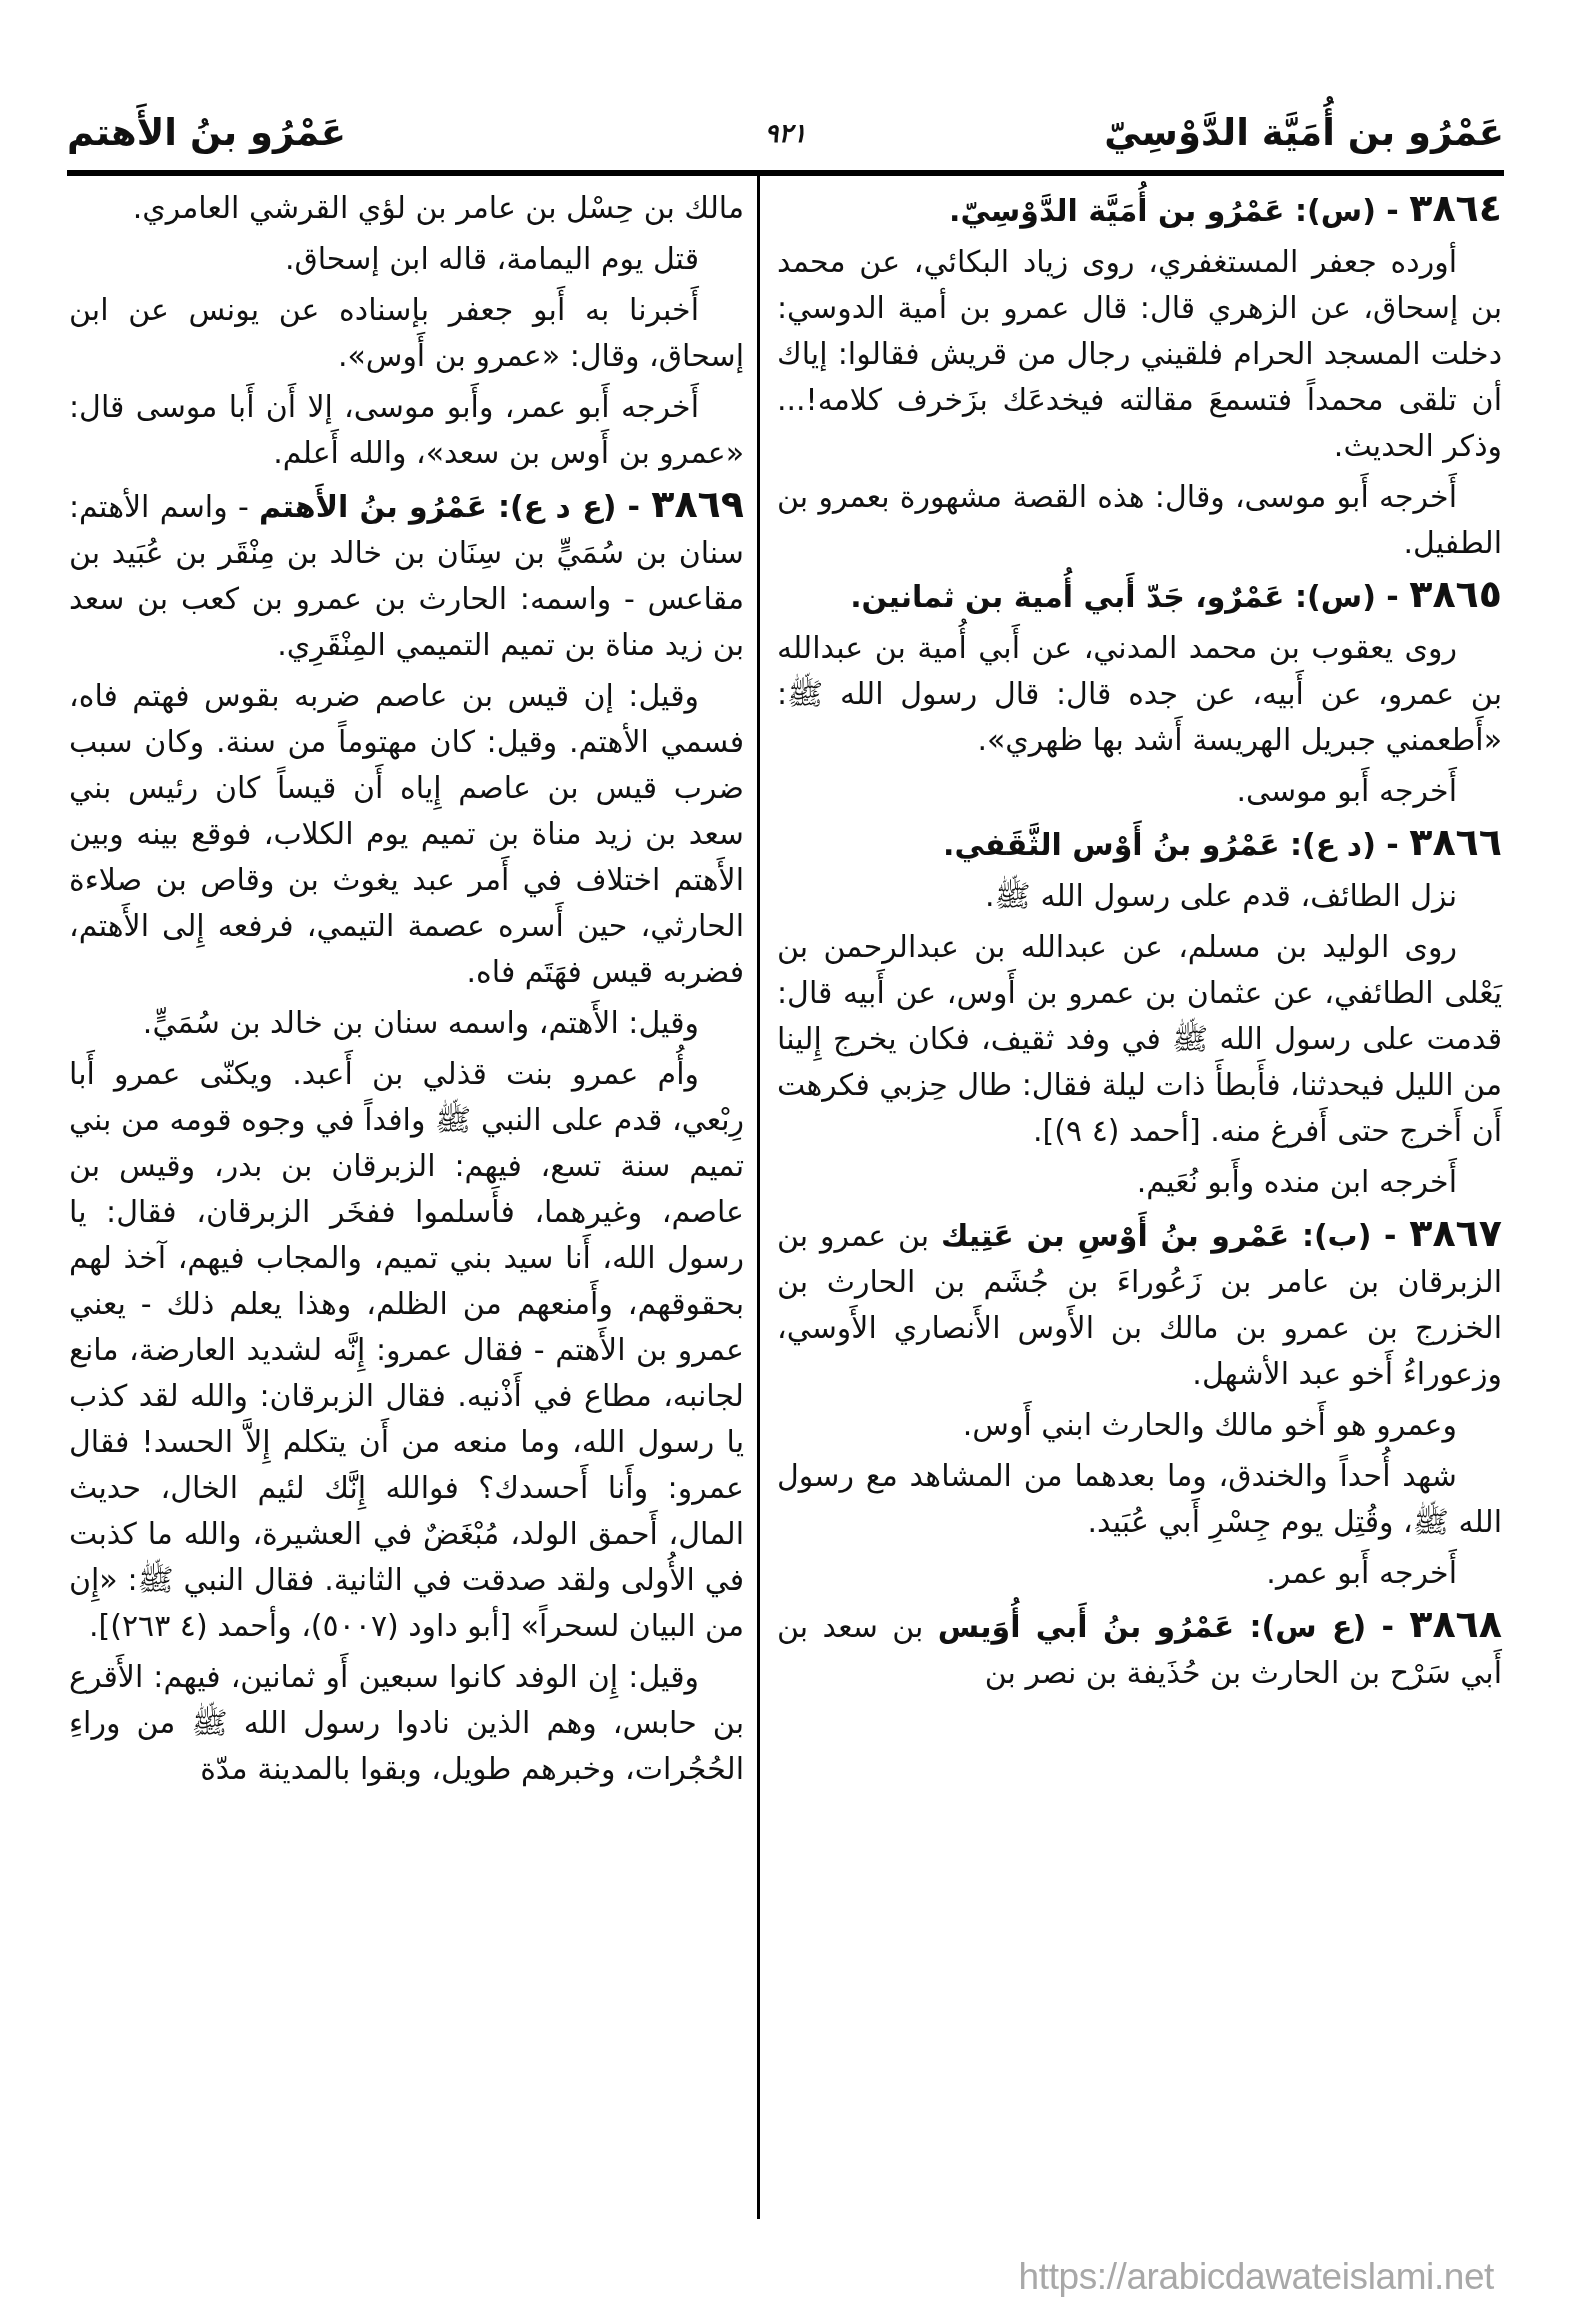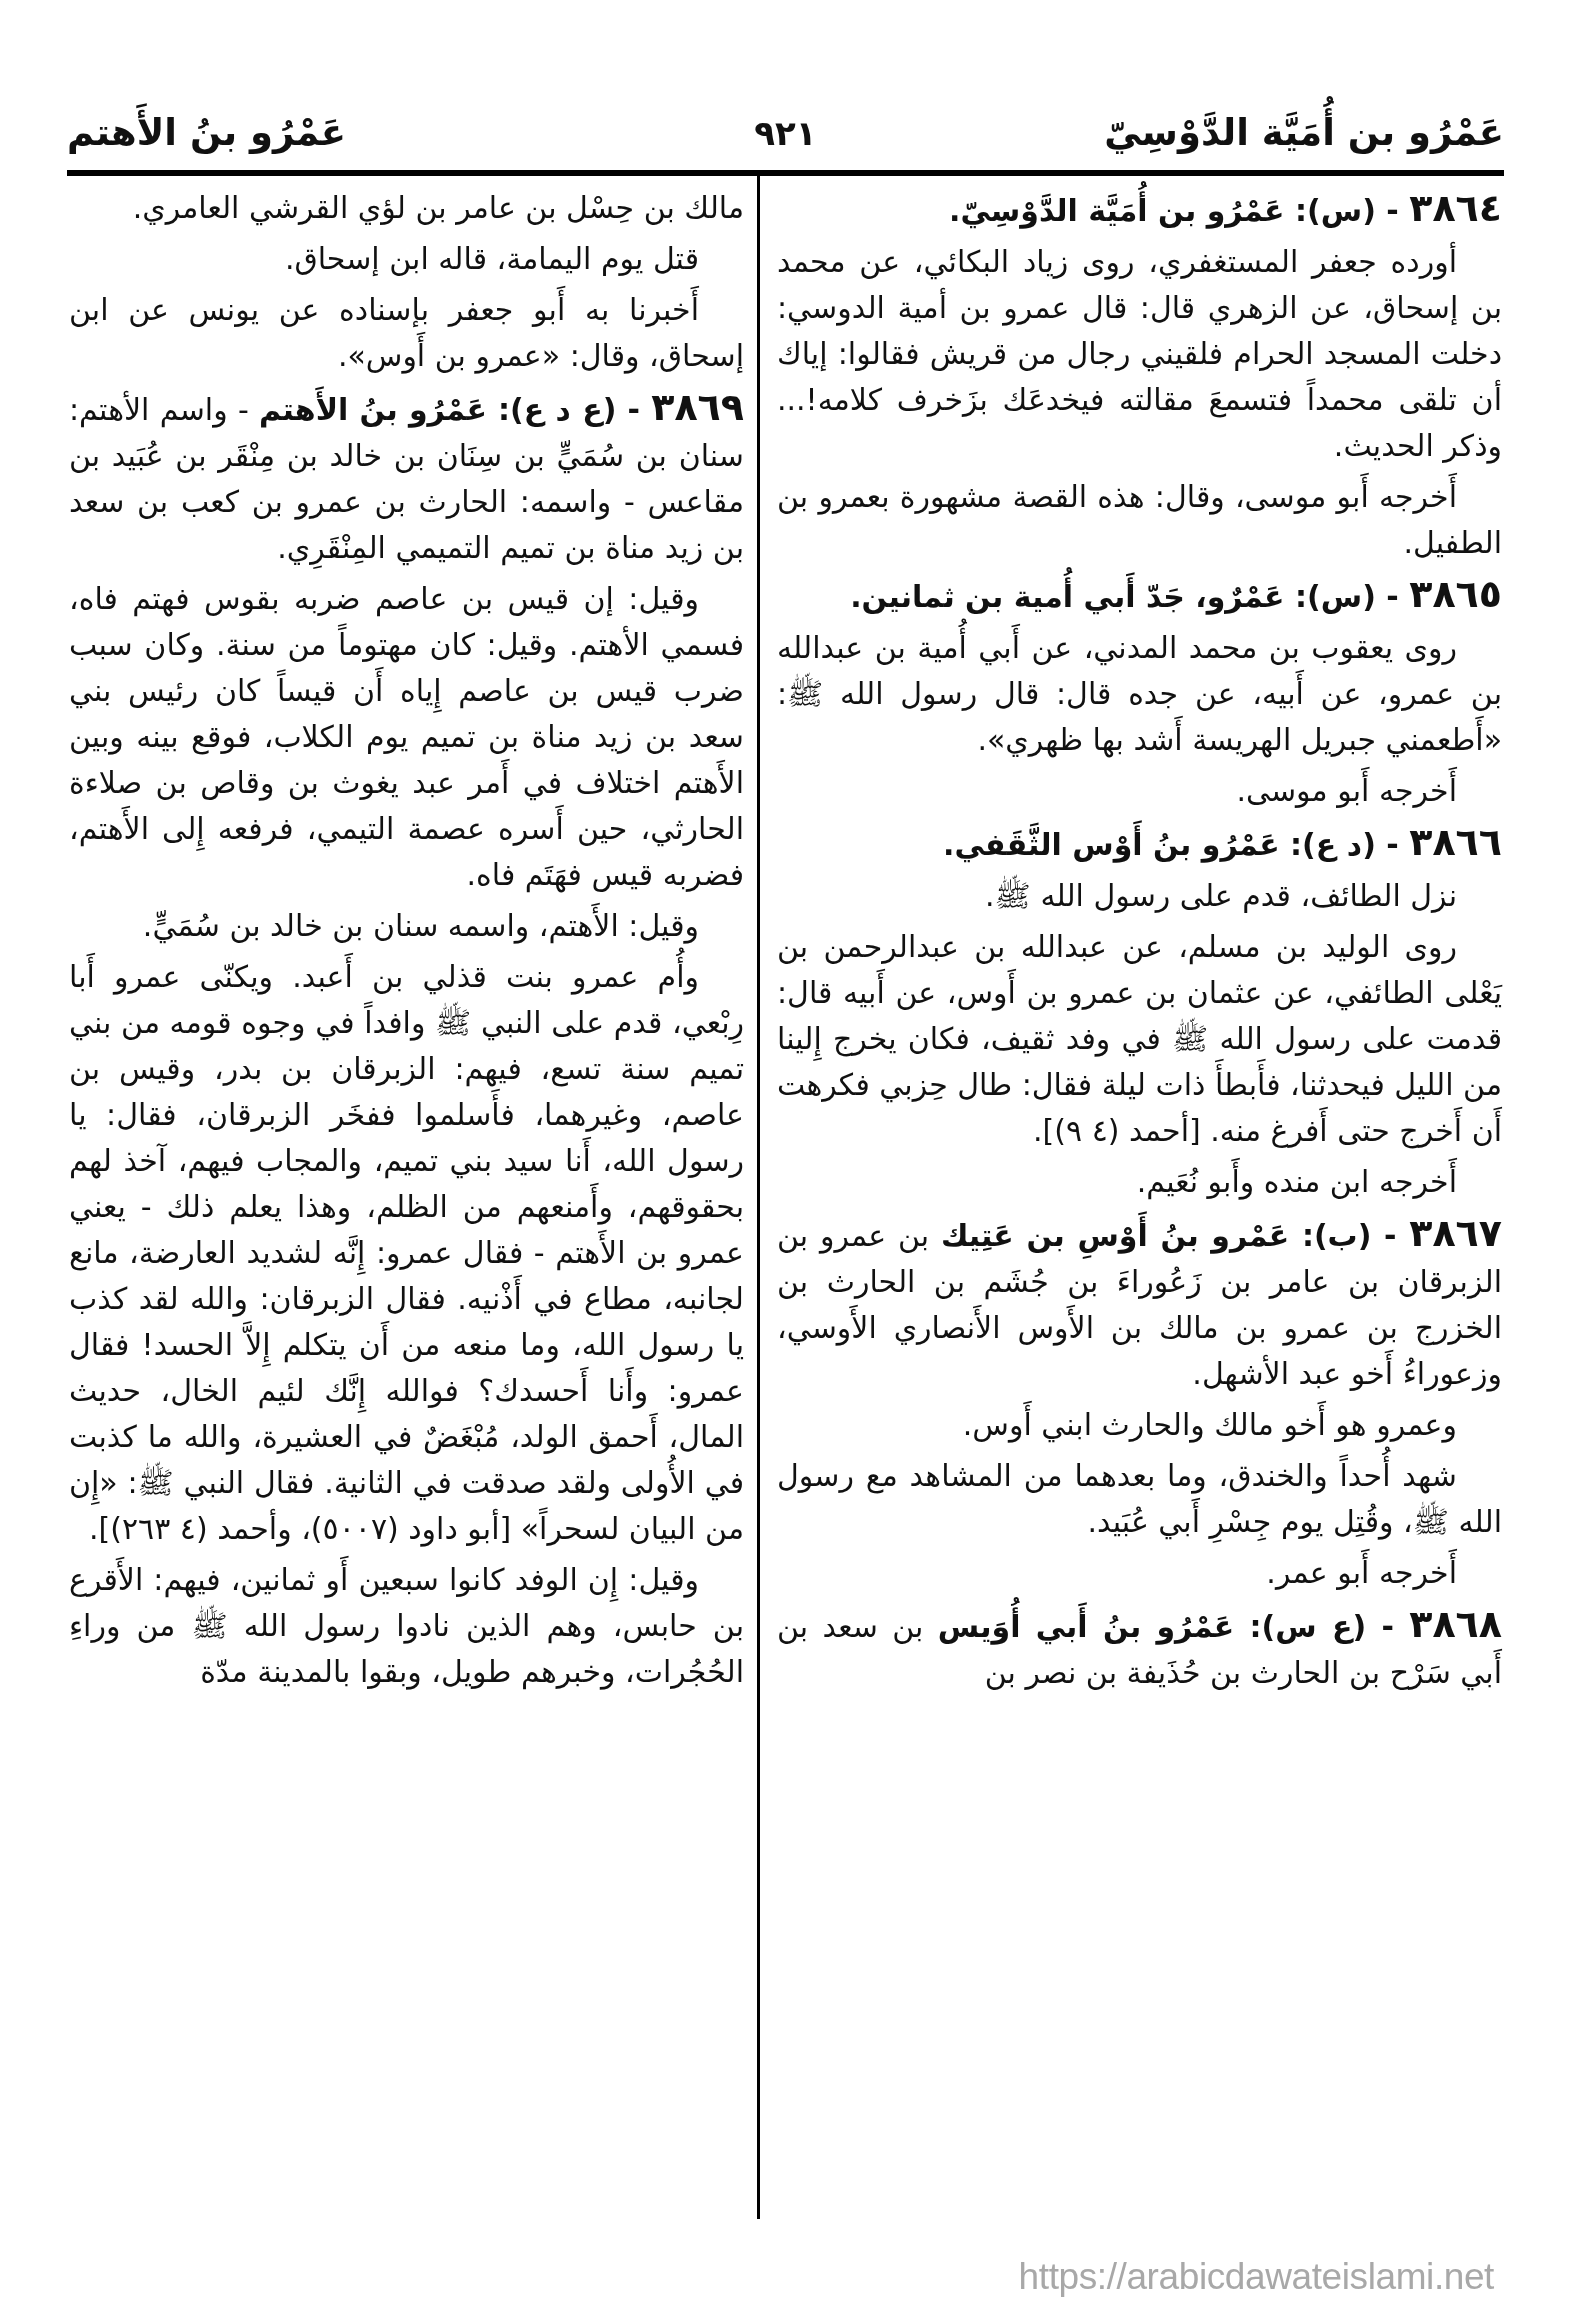--- a/index.html
+++ b/index.html
@@ -1,21 +1,21 @@
 <!DOCTYPE html>
 <html style="font-size:13.4px"><head>
 <meta charset="utf-8">
 <style>
   html, body { margin: 0; padding: 0; background: #ffffff; }
   body { width: 1569px; height: 2319px; position: relative; overflow: hidden;
          font-family: "DejaVu Sans", "Liberation Sans", sans-serif; color: #111; }
   .page-header { position: absolute; left: 67px; top: 100px; width: 1437px; height: 67px; direction: rtl; }
   .hdr { position: absolute; top: 8.4px; font-weight: bold; font-size: 37px; line-height: 50px; white-space: nowrap; }
   .hdr-right { right: 0; }
-  .hdr-center { left: 50%; transform: translateX(-50%); font-size: 34px; }
+  .hdr-center { left: 50%; transform: translateX(-50%); font-size: 26px; font-style: italic; }
   .hdr-left { left: 0; }
   .header-rule { position: absolute; left: 67px; top: 170px; width: 1437px; height: 5.8px; background: #000; }
   .col-divider { position: absolute; left: 757px; top: 176px; width: 2.5px; height: 2043px; background: #000; }
   .col { position: absolute; top: 185px; direction: rtl; text-align: justify; text-align-last: right;
          font-size: 30px; line-height: 46px; }
   .col-right { left: 777px; width: 725px; }
   .col-left { left: 69px; width: 675px; }
   .p { margin: 0 0 5px 0; text-indent: 45px; }
   .p.noindent { text-indent: 0; }
   .entry-head { font-weight: bold; }
@@ -64,20 +64,21 @@
 
   <div class="p noindent">
     <span class="entry-num">٣٨٦٨</span><span class="entry-head"> - (ع س): عَمْرُو بنُ أَبي أُوَيس</span><span> بن سعد بن أَبي سَرْح بن الحارث بن حُذَيفة بن نصر بن</span>
   </div>
 </div>
 
 <div class="col col-left">
   <div class="p noindent">مالك بن حِسْل بن عامر بن لؤي القرشي العامري.</div>
   <div class="p">قتل يوم اليمامة، قاله ابن إسحاق.</div>
   <div class="p">أَخبرنا به أَبو جعفر بإسناده عن يونس عن ابن إسحاق، وقال: «عمرو بن أَوس».</div>
+  <div class="p">أَخرجه أَبو عمر، وأَبو موسى، إلا أَن أَبا موسى قال: «عمرو بن أَوس بن سعد»، والله أَعلم.</div>
 
   <div class="p noindent">
     <span class="entry-num">٣٨٦٩</span><span class="entry-head"> - (ع د ع): عَمْرُو بنُ الأَهتم</span><span> - واسم الأهتم: سنان بن سُمَيٍّ بن سِنَان بن خالد بن مِنْقَر بن عُبَيد بن مقاعس - واسمه: الحارث بن عمرو بن كعب بن سعد بن زيد مناة بن تميم التميمي المِنْقَرِي.</span>
   </div>
   <div class="p">وقيل: إن قيس بن عاصم ضربه بقوس فهتم فاه، فسمي الأهتم. وقيل: كان مهتوماً من سنة. وكان سبب ضرب قيس بن عاصم إِياه أَن قيساً كان رئيس بني سعد بن زيد مناة بن تميم يوم الكلاب، فوقع بينه وبين الأَهتم اختلاف في أَمر عبد يغوث بن وقاص بن صلاءة الحارثي، حين أَسره عصمة التيمي، فرفعه إِلى الأَهتم، فضربه قيس فهَتَم فاه.</div>
   <div class="p">وقيل: الأَهتم، واسمه سنان بن خالد بن سُمَيٍّ.</div>
   <div class="p">وأُم عمرو بنت قذلي بن أَعبد. ويكنّى عمرو أَبا رِبْعي، قدم على النبي ﷺ وافداً في وجوه قومه من بني تميم سنة تسع، فيهم: الزبرقان بن بدر، وقيس بن عاصم، وغيرهما، فأَسلموا ففخَر الزبرقان، فقال: يا رسول الله، أَنا سيد بني تميم، والمجاب فيهم، آخذ لهم بحقوقهم، وأَمنعهم من الظلم، وهذا يعلم ذلك - يعني عمرو بن الأَهتم - فقال عمرو: إِنَّه لشديد العارضة، مانع لجانبه، مطاع في أَذْنيه. فقال الزبرقان: والله لقد كذب يا رسول الله، وما منعه من أَن يتكلم إِلاَّ الحسد! فقال عمرو: وأَنا أَحسدك؟ فوالله إِنَّك لئيم الخال، حديث المال، أَحمق الولد، مُبْغَضٌ في العشيرة، والله ما كذبت في الأُولى ولقد صدقت في الثانية. فقال النبي ﷺ: «إِن من البيان لسحراً» [أبو داود (٥٠٠٧)، وأحمد (٤ ٢٦٣)].</div>
   <div class="p">وقيل: إِن الوفد كانوا سبعين أَو ثمانين، فيهم: الأَقرع بن حابس، وهم الذين نادوا رسول الله ﷺ من وراءِ الحُجُرات، وخبرهم طويل، وبقوا بالمدينة مدّة</div>
 </div>
 

